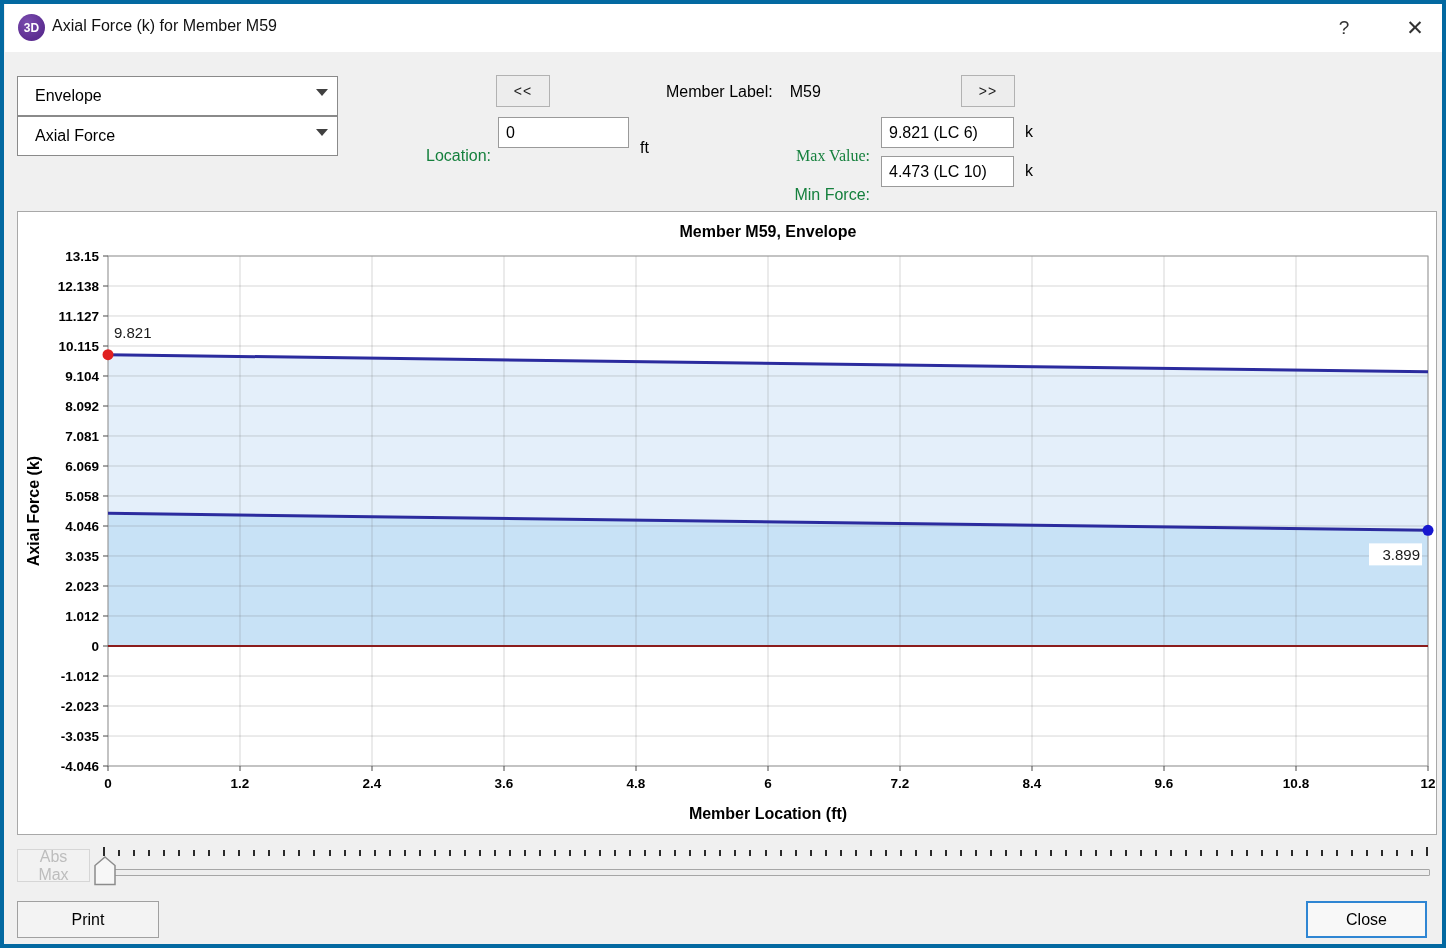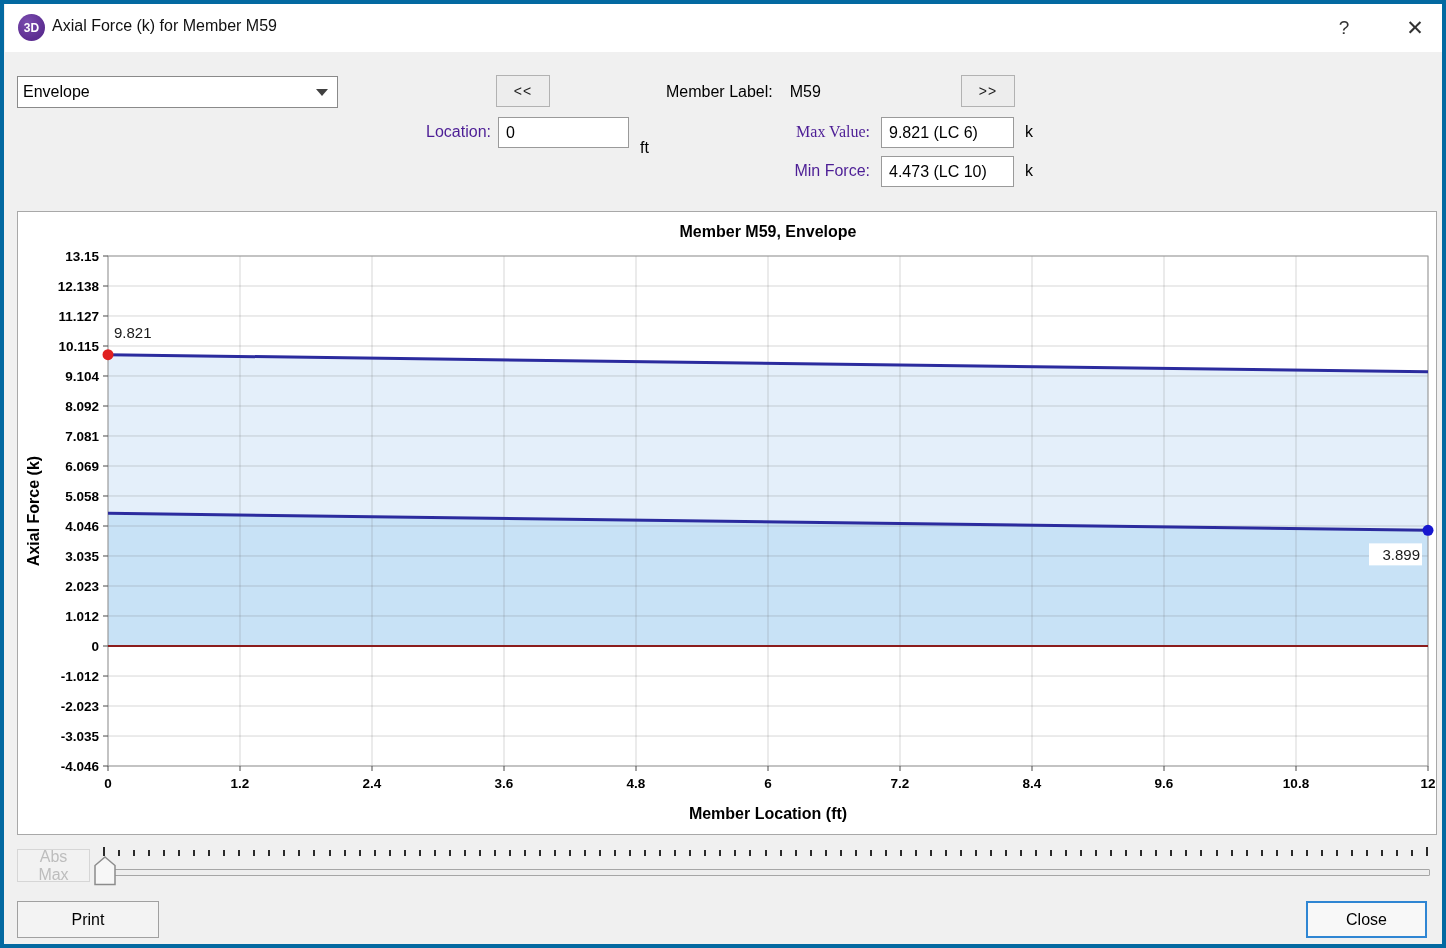--- a/index.html
+++ b/index.html
@@ -15,39 +15,39 @@
     background:radial-gradient(circle at 35% 30%, #7a4cae, #5c2d91 70%);
     color:#fff;font-size:12px;font-weight:bold;display:flex;align-items:center;justify-content:center;
   }
   .window-title{position:absolute;left:47px;top:13px;font-size:16px;color:#111;}
   .title-btn{position:absolute;top:7px;width:34px;height:34px;display:flex;align-items:center;justify-content:center;
     font-size:19px;color:#333;font-weight:300;cursor:default;background:transparent;border:none;}
   .help-btn{left:1322px;}
   .close-btn{left:1393px;font-size:21px;}
 
   .combo{
-    position:absolute;left:13px;width:321px;height:32px;background:#fff;border:1px solid #8a8a8a;
-    font-size:16px;color:#000;display:flex;align-items:center;padding-left:5px;
+    position:absolute;left:13px;width:321px;height:40px;background:#fff;border:1px solid #8a8a8a;
+    font-size:16px;color:#000;display:flex;align-items:center;padding-left:17px;
   }
   .combo .arrow{position:absolute;right:9px;top:12px;width:0;height:0;
     border-left:6px solid transparent;border-right:6px solid transparent;border-top:7px solid #404040;}
   .combo-result{top:72px;}
   .combo-force{top:112px;}
 
   .nav-btn{
     position:absolute;top:71px;width:54px;height:32px;background:#ededed;border:1px solid #b2b2b2;
     font-family:"Liberation Sans",sans-serif;font-size:14px;color:#222;letter-spacing:1px;
     display:flex;align-items:center;justify-content:center;
   }
   .btn-prev{left:492px;}
   .btn-next{left:957px;}
 
   .member-label-row{position:absolute;left:662px;top:79px;display:flex;gap:17px;font-size:16px;color:#000;}
 
-  .fieldcap{position:absolute;font-size:16px;color:#4c1d95;text-align:right;}
+  .fieldcap{position:absolute;font-size:16px;color:#15803d;text-align:right;margin-top:24px;}
   .cap-location{left:330px;top:119px;width:157px;}
   .cap-max{left:700px;top:119px;width:166px;font-family:Liberation Serif, serif;}
   .cap-min{left:700px;top:158px;width:166px;}
   .unit{position:absolute;font-size:16px;color:#000;}
   .unit-ft{left:636px;top:119px;margin-top:16px;}
   .unit-k1{left:1021px;top:119px;}
   .unit-k2{left:1021px;top:158px;}
   .textbox{
     position:absolute;height:31px;background:#fff;border:1px solid #9a9a9a;
     font-family:"Liberation Sans",sans-serif;font-size:16px;color:#000;padding:0 7px;
@@ -91,20 +91,24 @@
 
   <div class="titlebar">
     <div class="app-icon">3D</div>
     <div class="window-title">Axial Force (k) for Member M59</div>
     <button class="title-btn help-btn">?</button>
     <button class="title-btn close-btn">✕</button>
   </div>
 
   <div class="combo combo-result">
     <span>Envelope</span>
+    <span class="arrow"></span>
+  </div>
+  <div class="combo combo-force">
+    <span>Axial Force</span>
     <span class="arrow"></span>
   </div>
 
   <button class="nav-btn btn-prev">&lt;&lt;</button>
   <button class="nav-btn btn-next">&gt;&gt;</button>
 
   <div class="member-label-row">
     <span>Member Label:</span>
     <span>M59</span>
   </div>

